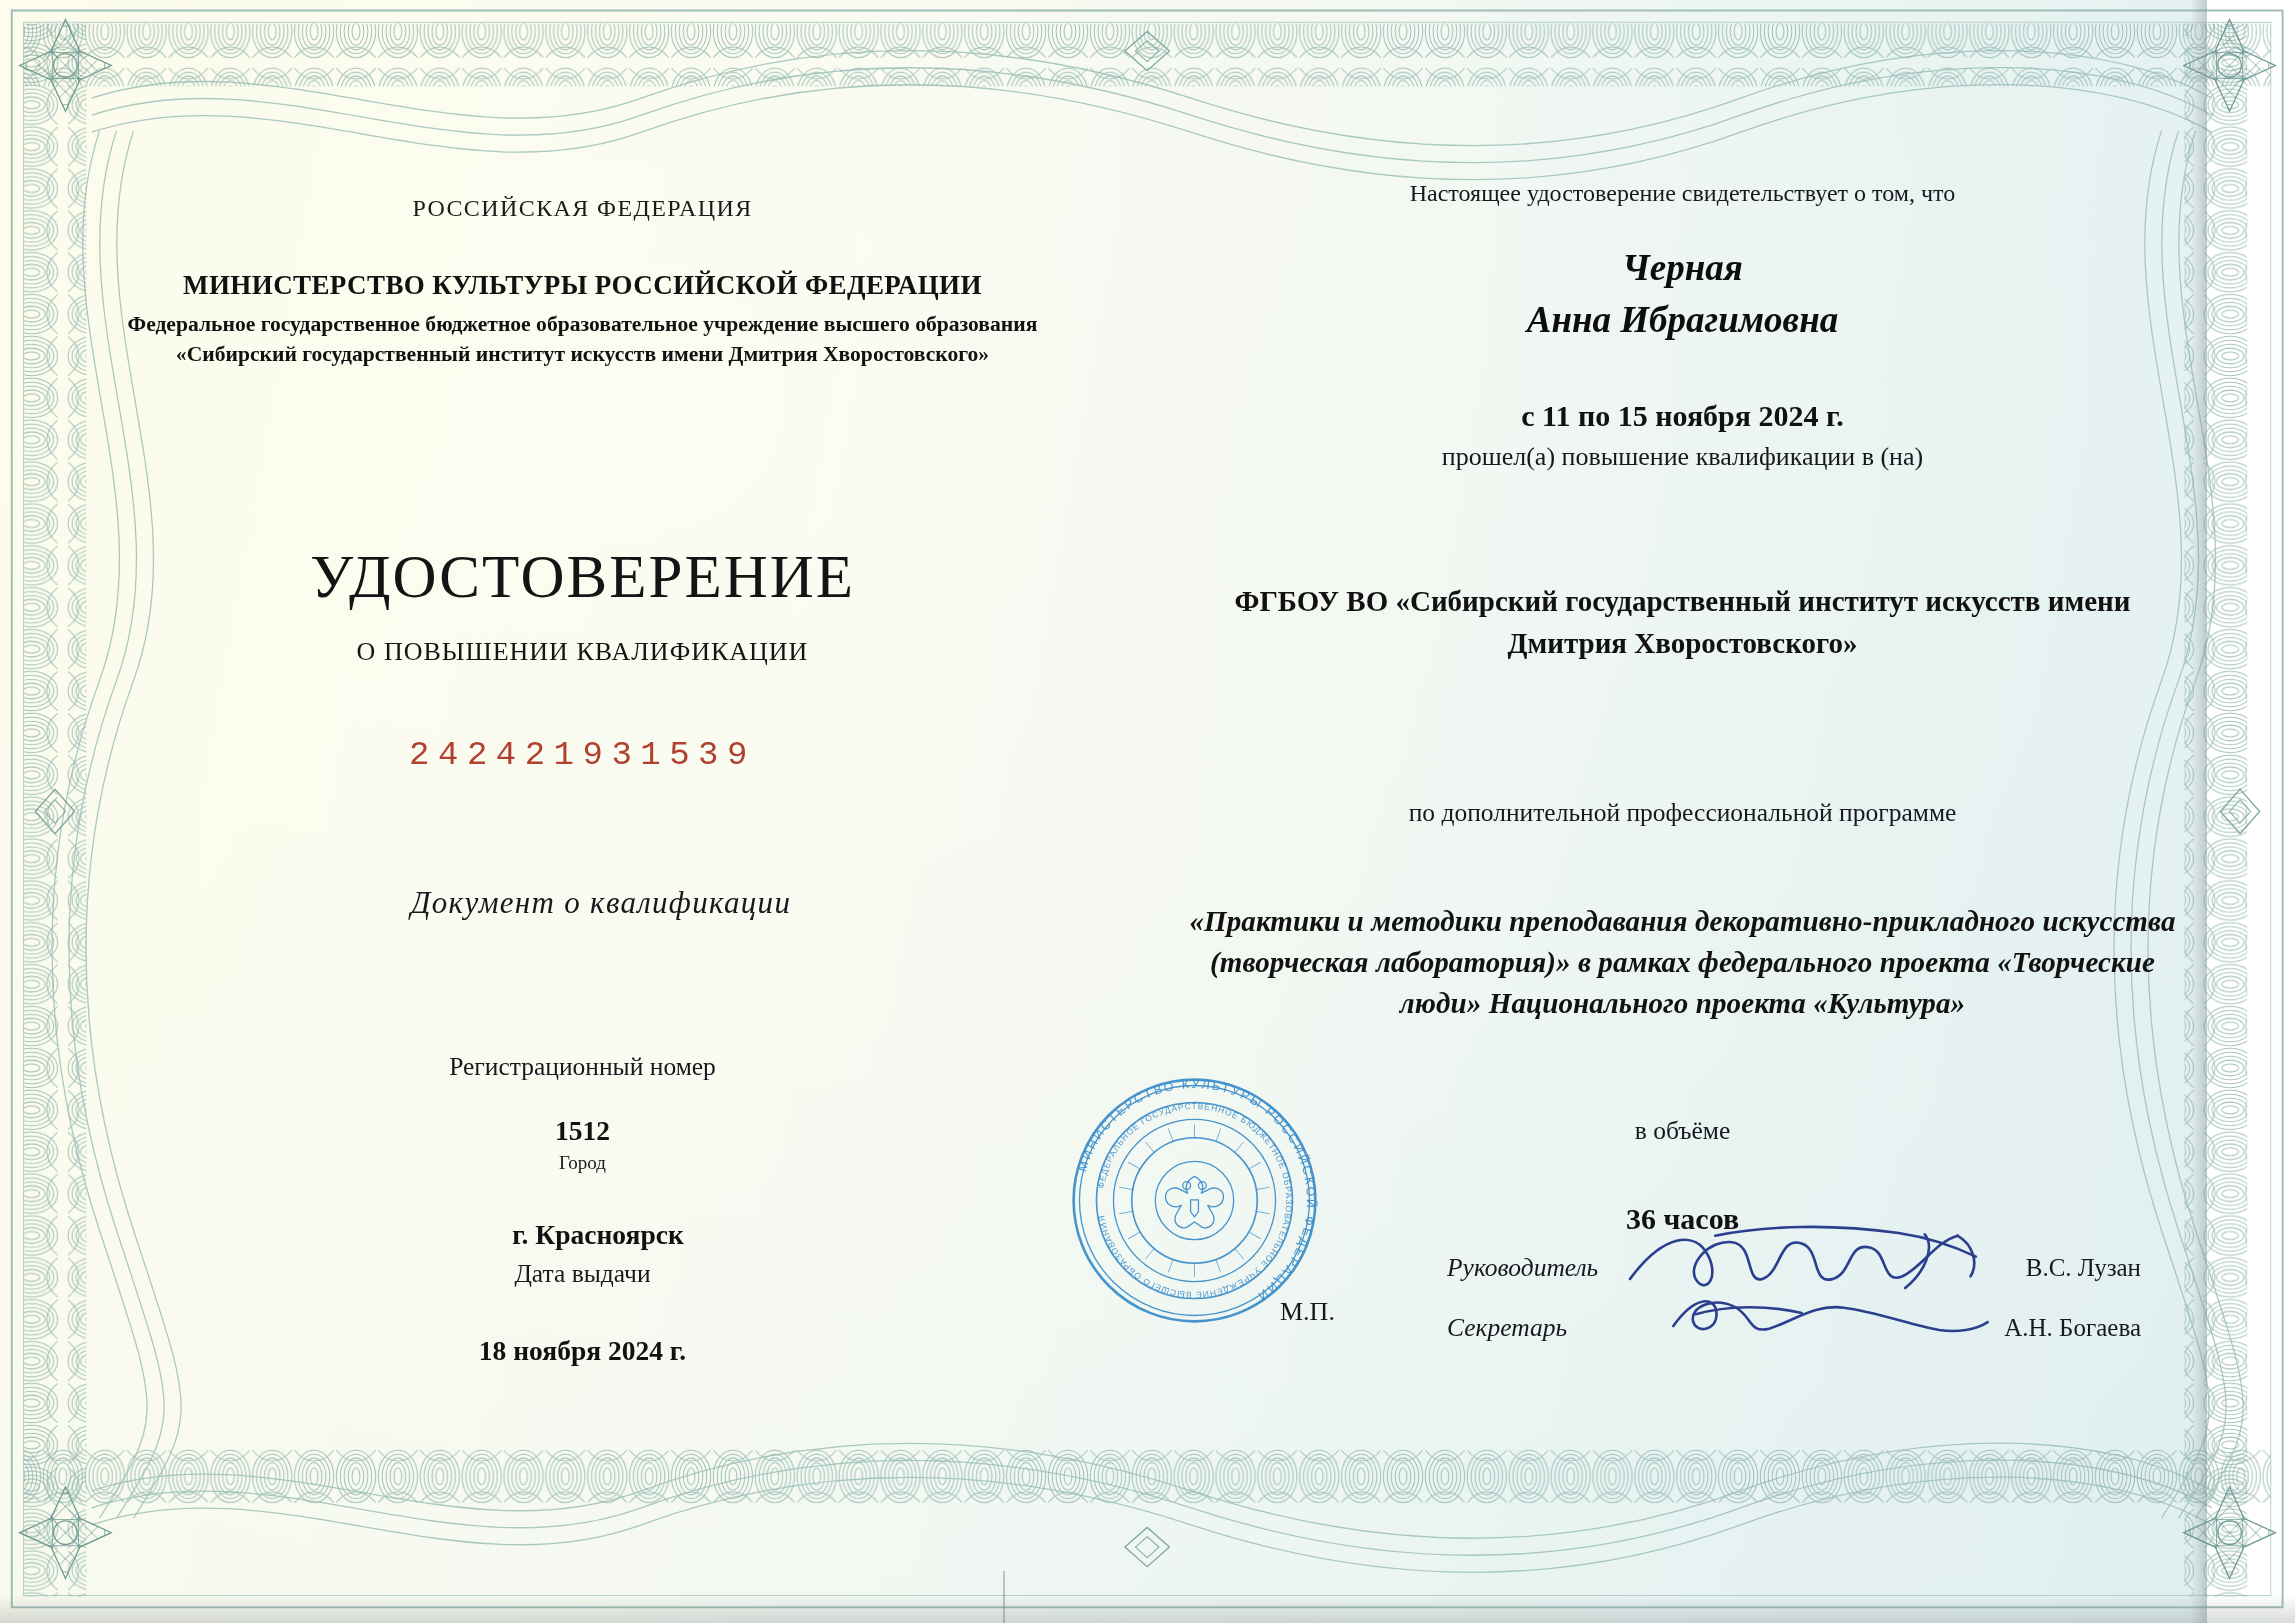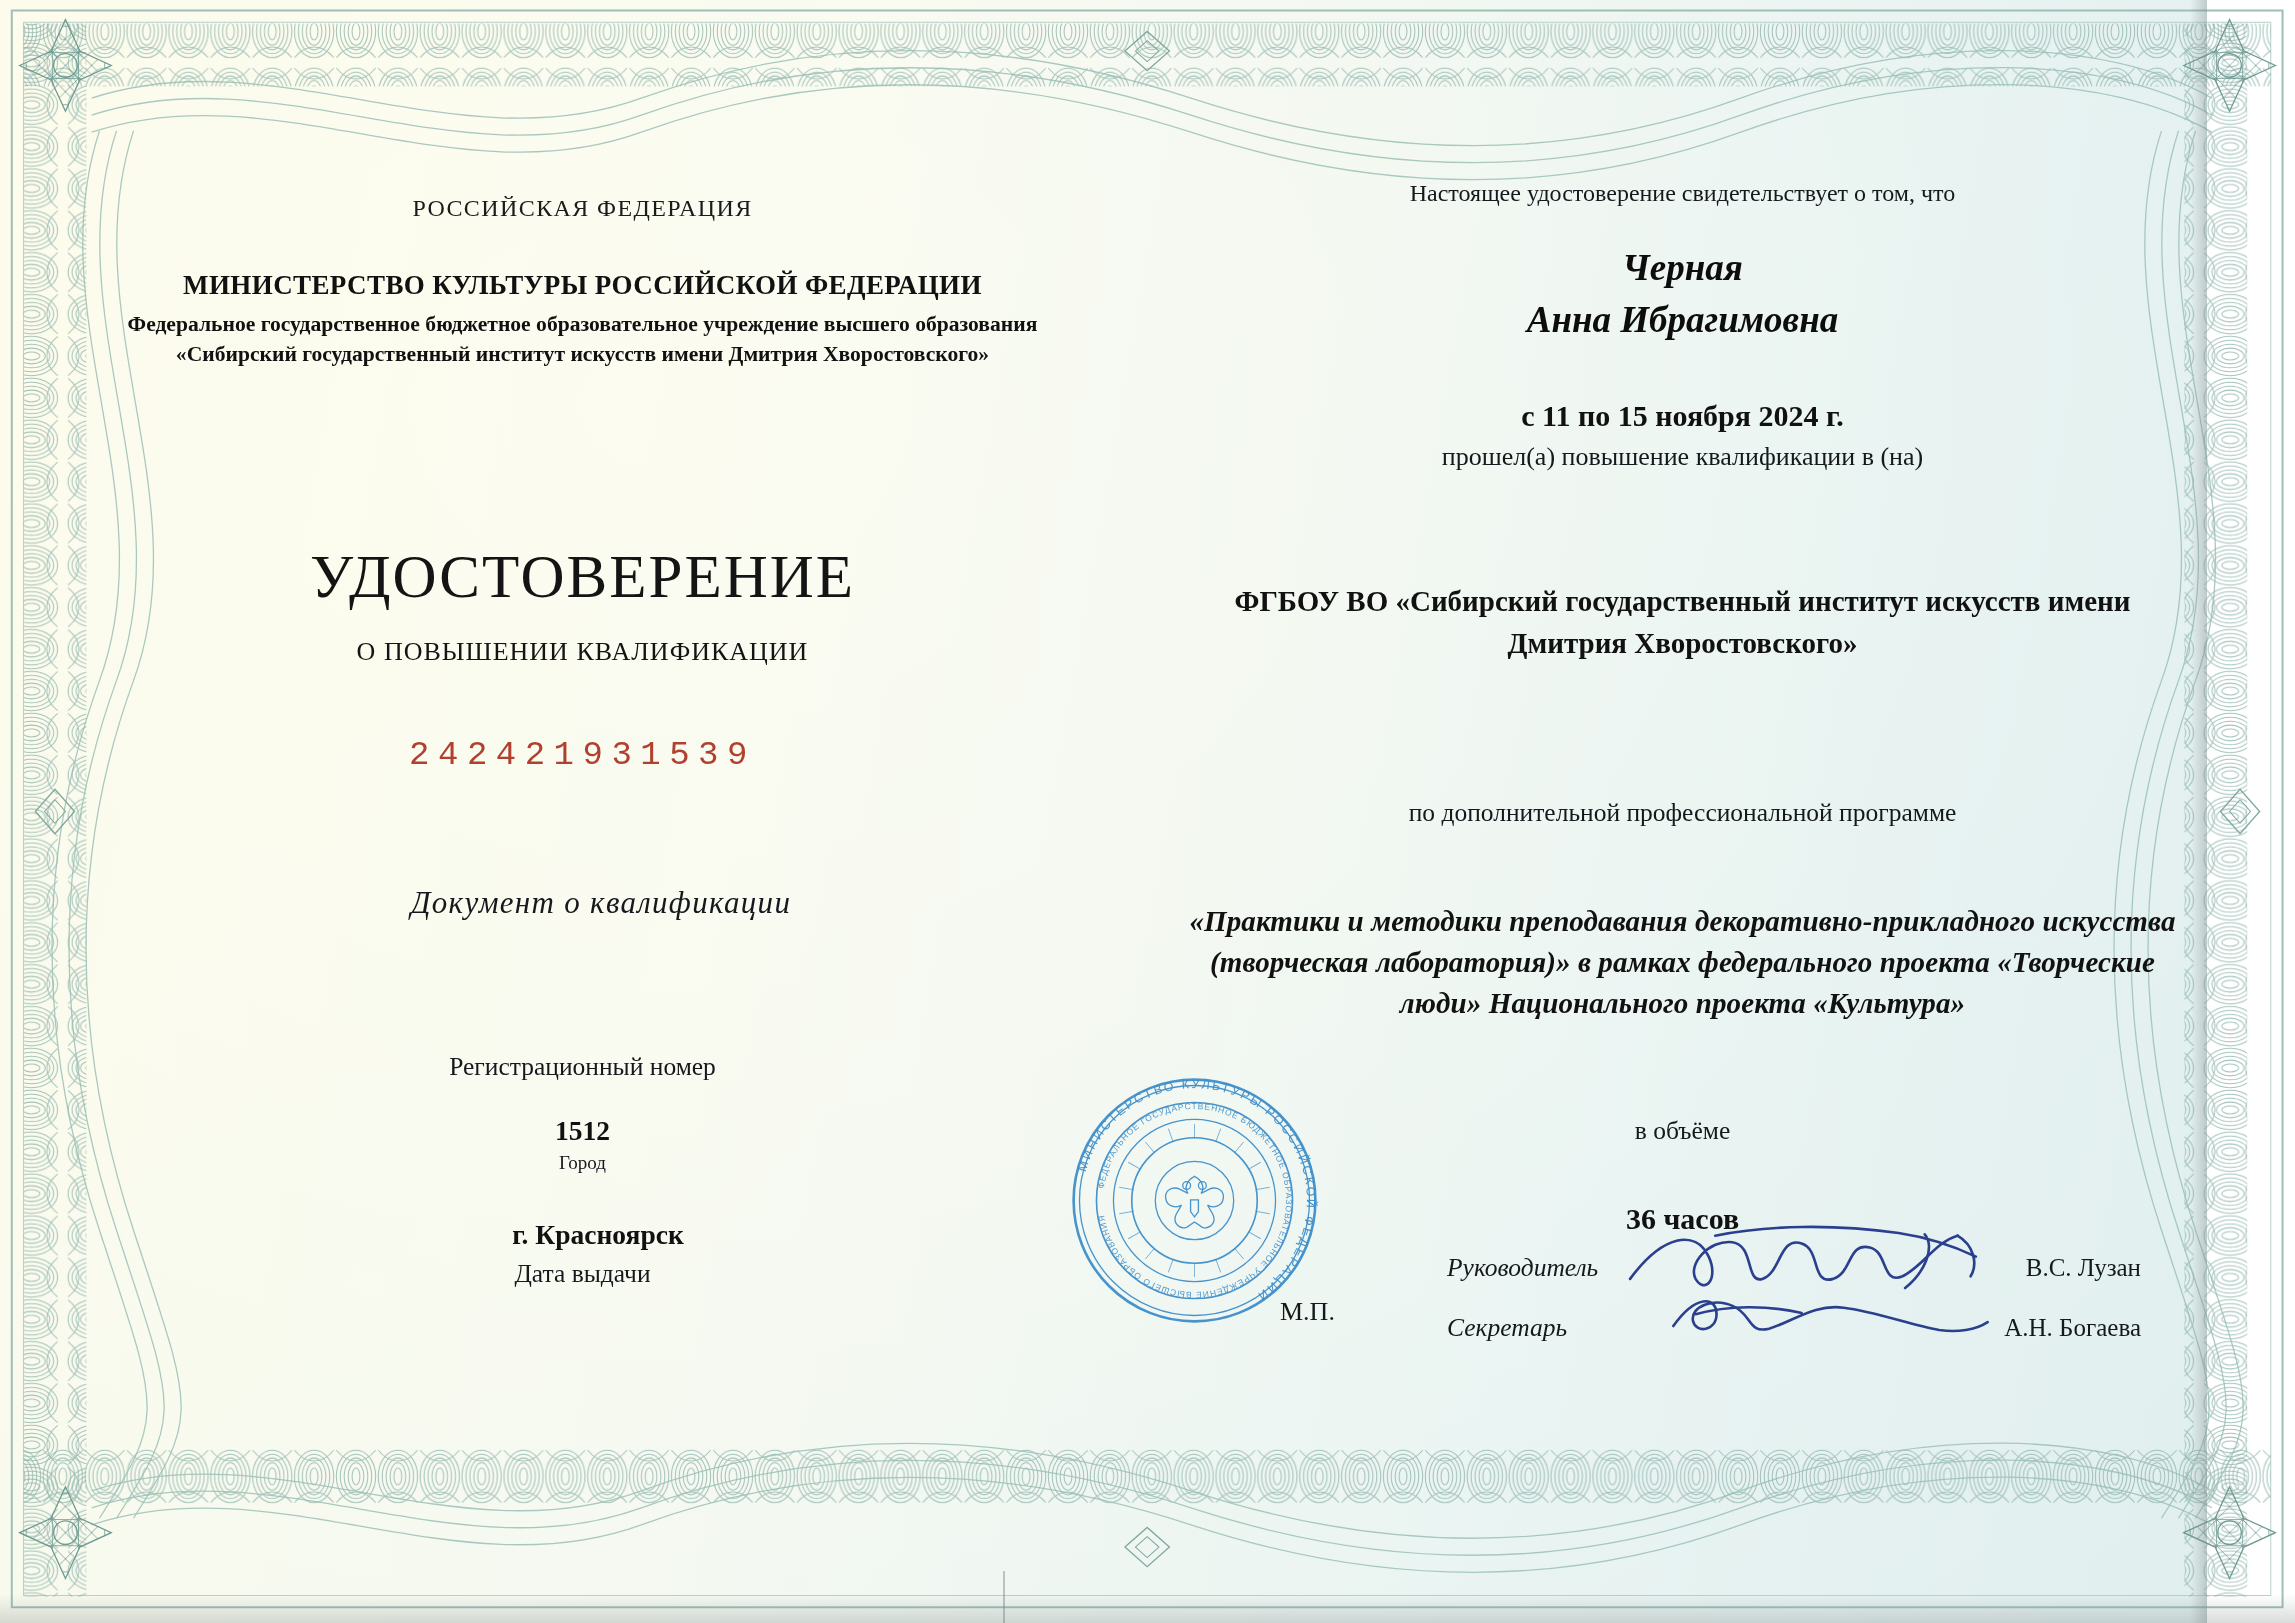--- a/index.html
+++ b/index.html
@@ -433,20 +433,21 @@
 
       <div class="serial">242421931539</div>
 
       <div class="doc-kind">Документ о квалификации</div>
 
       <div class="reg-label">Регистрационный номер</div>
       <div class="reg-number">1512</div>
       <div class="city-label">Город</div>
       <div class="city-value">г. Красноярск</div>
       <div class="date-label">Дата выдачи</div>
+      <div class="date-value">18 ноября 2024 г.</div>
     </div>
 
     <div class="col-right">
       <div class="r-intro">Настоящее удостоверение свидетельствует о том, что</div>
       <div class="r-name1">Черная</div>
       <div class="r-name2">Анна Ибрагимовна</div>
       <div class="r-period">с 11 по 15 ноября 2024 г.</div>
       <div class="r-period-label">прошел(а) повышение квалификации в (на)</div>
       <div class="r-org">ФГБОУ ВО «Сибирский государственный институт искусств имени Дмитрия Хворостовского»</div>
       <div class="r-program-label">по дополнительной профессиональной программе</div>

